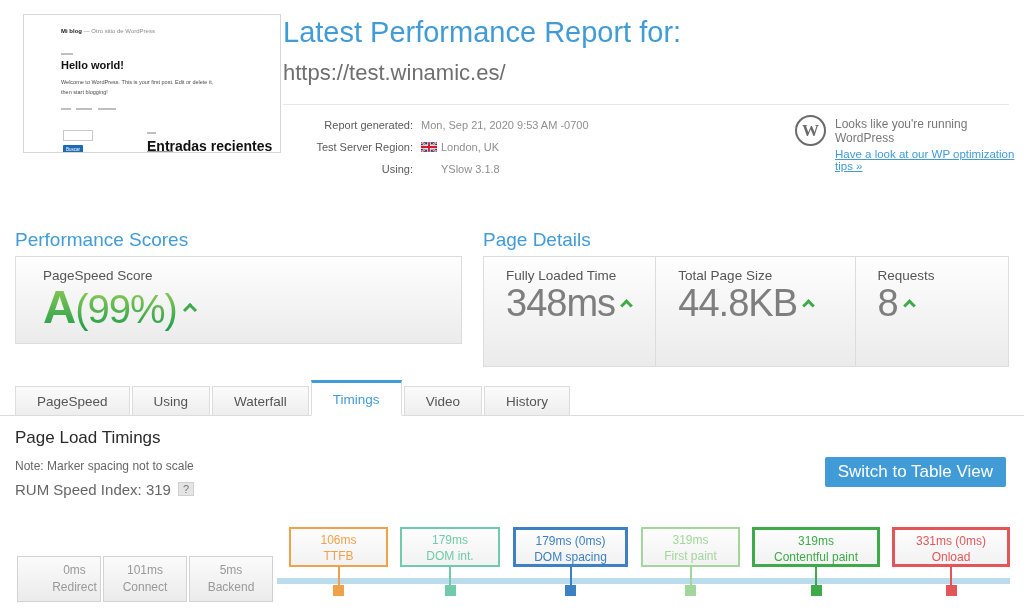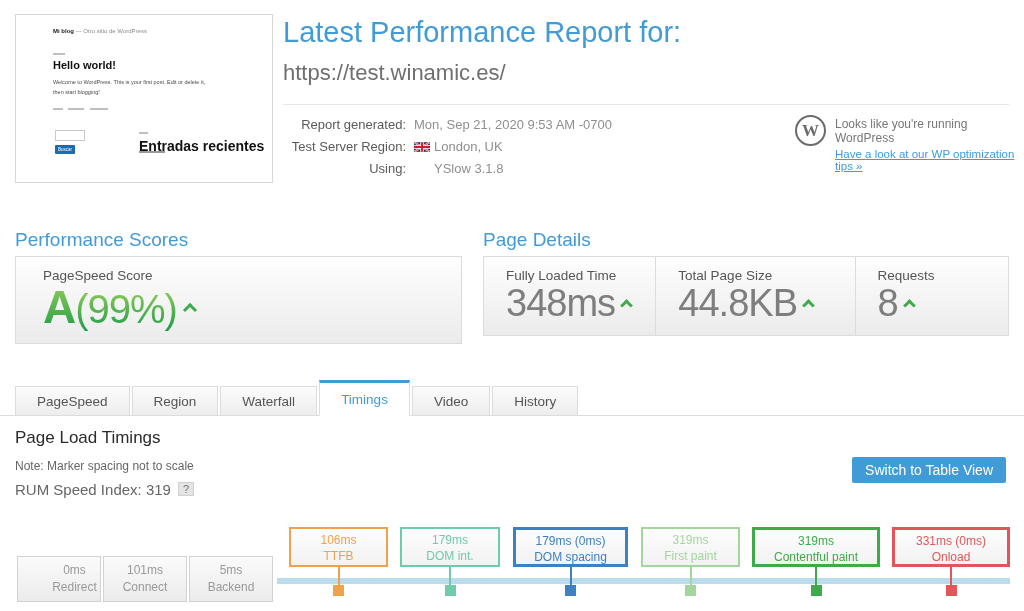--- a/index.html
+++ b/index.html
@@ -1,35 +1,35 @@
 <!DOCTYPE html>
 <html><head>
 <meta charset="utf-8">
 <style>
   * { margin:0; padding:0; box-sizing:border-box; }
   html,body { width:1024px; height:611px; background:#fff; font-family:"Liberation Sans",sans-serif; position:relative; overflow:hidden; }
   .abs { position:absolute; }
 
   
-  #thumb { left:15px; top:14px; width:258px; height:169px; border:1px solid #d6d6d6; background:#fff; overflow:hidden; cursor:pointer; }
+  #thumb { left:23px; top:14px; width:258px; height:139px; border:1px solid #d6d6d6; background:#fff; overflow:hidden; cursor:pointer; }
   #thumb .mini-header { position:absolute; left:37px; top:13px; font-size:6px; color:#1a1a1a; white-space:nowrap; }
   #thumb .mini-header b { font-weight:700; }
   #thumb .mini-tagline { color:#8a8a8a; }
   .ph-bar { position:absolute; background:#bfbfbf; height:2px; }
   #thumb .mini-title { position:absolute; left:37px; top:44px; font-size:11px; font-weight:700; color:#111; }
   #thumb .mini-body { position:absolute; left:37px; top:63px; width:158px; font-size:5.5px; line-height:1.8; color:#4a4a4a; }
   #thumb .mini-search { position:absolute; left:39px; top:115px; width:30px; height:11px; border:1px solid #c9c9c9; background:#fff; }
   #thumb .mini-btn { position:absolute; left:39px; top:130px; width:20px; height:9px; background:#1a6bb0; color:#fff; font-size:4.5px; text-align:center; line-height:9px; border-radius:1px; }
   #thumb .mini-side-h { position:absolute; left:123px; top:123px; font-size:14px; font-weight:700; color:#111; }
 
   
   #h1 { left:283px; top:16px; font-size:29px; color:#419bd7; font-weight:400; }
   #url { left:283px; top:60px; font-size:22px; color:#6f6f6f; font-weight:400; }
   #hdr-divider { left:283px; top:104px; width:726px; height:1px; background:#e7e7e7; }
-  #report-info { left:276px; top:114px; display:grid; grid-template-columns:130px auto; column-gap:8px; font-size:13px; line-height:22px; }
+  #report-info { left:283px; top:114px; display:grid; grid-template-columns:130px auto; column-gap:8px; font-size:11px; line-height:22px; }
   .info-label { color:#5a5a5a; text-align:right; }
   .info-value { color:#8f8f8f; }
   .flag-icon { display:inline-block; width:16px; height:10px; vertical-align:-1px; margin-right:4px; }
   .chrome-icon { display:inline-block; width:14px; height:14px; border-radius:50%; vertical-align:-2px; margin-right:5px; position:relative;
     background:conic-gradient(#ea4335 0 120deg, #fbbc05 120deg 240deg, #34a853 240deg 360deg); }
   .chrome-icon::before { content:""; position:absolute; left:3px; top:3px; width:8px; height:8px; border-radius:50%; background:#fff; }
   .chrome-icon::after { content:""; position:absolute; left:4.5px; top:4.5px; width:5px; height:5px; border-radius:50%; background:#4285f4; }
   .using-line2 { padding-left:20px; }
 
   #wp-notice { left:795px; top:115px; display:flex; width:228px; }
@@ -39,21 +39,21 @@
   .wp-link { font-size:11.5px; color:#419bd7; text-decoration:underline; margin-top:3px; cursor:pointer; }
 
   
   .section-h { font-size:19px; color:#419bd7; font-weight:400; }
   #scores-h { left:15px; top:229px; }
   #details-h { left:483px; top:229px; }
 
   
   .panel { border:1px solid #dcdcdc; background:linear-gradient(#fefefe,#ebebeb); display:flex; }
   #scores-box { left:15px; top:256px; width:447px; height:88px; }
-  #details-box { left:483px; top:256px; width:526px; height:80px; }
+  #details-box { left:483px; top:256px; width:526px; height:111px; }
   .col { padding:11px 0 0 27px; }
   .col + .col { border-left:1px solid #dcdcdc; }
   .score-col { width:50%; }
   .dcol1 { width:172px; padding-left:22px; }
   .dcol2 { width:200px; padding-left:22px; }
   .dcol3 { width:154px; padding-left:22px; }
   .metric-label { font-size:13.5px; color:#555; }
   .grade { font-size:46px; font-weight:700; line-height:1.05; letter-spacing:-1px; }
   .pct { font-size:40px; font-weight:400; letter-spacing:-1px;margin-top:16px; }
   .grade, .pct { color:#2da04c; }
@@ -69,21 +69,21 @@
   #tabs { left:0; top:380px; width:1024px; height:36px; display:flex; align-items:flex-end; padding-left:15px; border-bottom:1px solid #dcdcdc; }
   .tab { height:30px; margin-right:2px; margin-bottom:-1px; padding:0 21px; font-size:13.5px; color:#555; line-height:29px;
          background:linear-gradient(#fbfbfb,#ededed); border:1px solid #dcdcdc; cursor:pointer; }
   .tab.active { height:36px; line-height:33px; background:#fff; color:#419bd7; border-top:3px solid #419bd7; border-bottom:1px solid #fff; }
 
   
   #pt-title { left:15px; top:428px; font-size:17px; color:#2b2b2b; }
   #pt-note  { left:15px; top:459px; font-size:12px; color:#666; }
   #pt-rum   { left:15px; top:481px; font-size:15px; color:#666; }
   .help-badge { display:inline-block; background:#e4e4e4; border:1px solid #d0d0d0; color:#777; font-size:11px; padding:0 4px; margin-left:7px; vertical-align:2px; cursor:pointer; }
-  #switch-btn { left:auto; right:18px; top:457px; background:#419bd7; color:#fff; font-size:14px; border:none; padding:5px 13px; border-radius:2px; cursor:pointer; font-family:"Liberation Sans",sans-serif; }
+  #switch-btn { left:auto; right:18px; top:457px; background:#419bd7; color:#fff; font-size:17px; border:none; padding:5px 13px; border-radius:2px; cursor:pointer; font-family:"Liberation Sans",sans-serif; }
 
   
   #tl-bar { left:277px; top:578px; width:733px; height:6px; background:#badcec; }
   .pre-box { top:556px; height:46px; width:84px; border:1px solid #d2d2d2; background:linear-gradient(#fbfbfb,#ebebeb); text-align:center; font-size:12px; color:#999; padding-top:5px; line-height:17px; }
   .t-marker { top:515px; height:87px;margin-top:12px; }
   .tm-box { position:absolute; left:0; top:0; width:100%; height:40px; border:2px solid; background:linear-gradient(#fdfdfd,#f2f2f2); text-align:center; font-size:12px; padding-top:3px; line-height:16px; }
   .t-marker.emph .tm-box { border-width:3px; }
   .tm-stem { position:absolute; left:50%; margin-left:-1px; top:40px; width:2px; height:23px; }
   .tm-square { position:absolute; left:50%; margin-left:-5.5px; top:58px; width:11px; height:11px; }
 </style>
@@ -155,21 +155,21 @@
     <div><span class="detail-value">44.8KB</span><span class="caret caret-md"></span></div>
   </div>
   <div class="col dcol3">
     <div class="metric-label">Requests</div>
     <div><span class="detail-value">8</span><span class="caret caret-md"></span></div>
   </div>
 </div>
 
 <div class="abs" id="tabs">
   <div class="tab">PageSpeed</div>
-  <div class="tab">Region</div>
+  <div class="tab">Using</div>
   <div class="tab">Waterfall</div>
   <div class="tab active">Timings</div>
   <div class="tab">Video</div>
   <div class="tab">History</div>
 </div>
 
 <div class="abs" id="pt-title">Page Load Timings</div>
 <div class="abs" id="pt-note">Note: Marker spacing not to scale</div>
 <div class="abs" id="pt-rum">
   <span>RUM Speed Index:</span>

